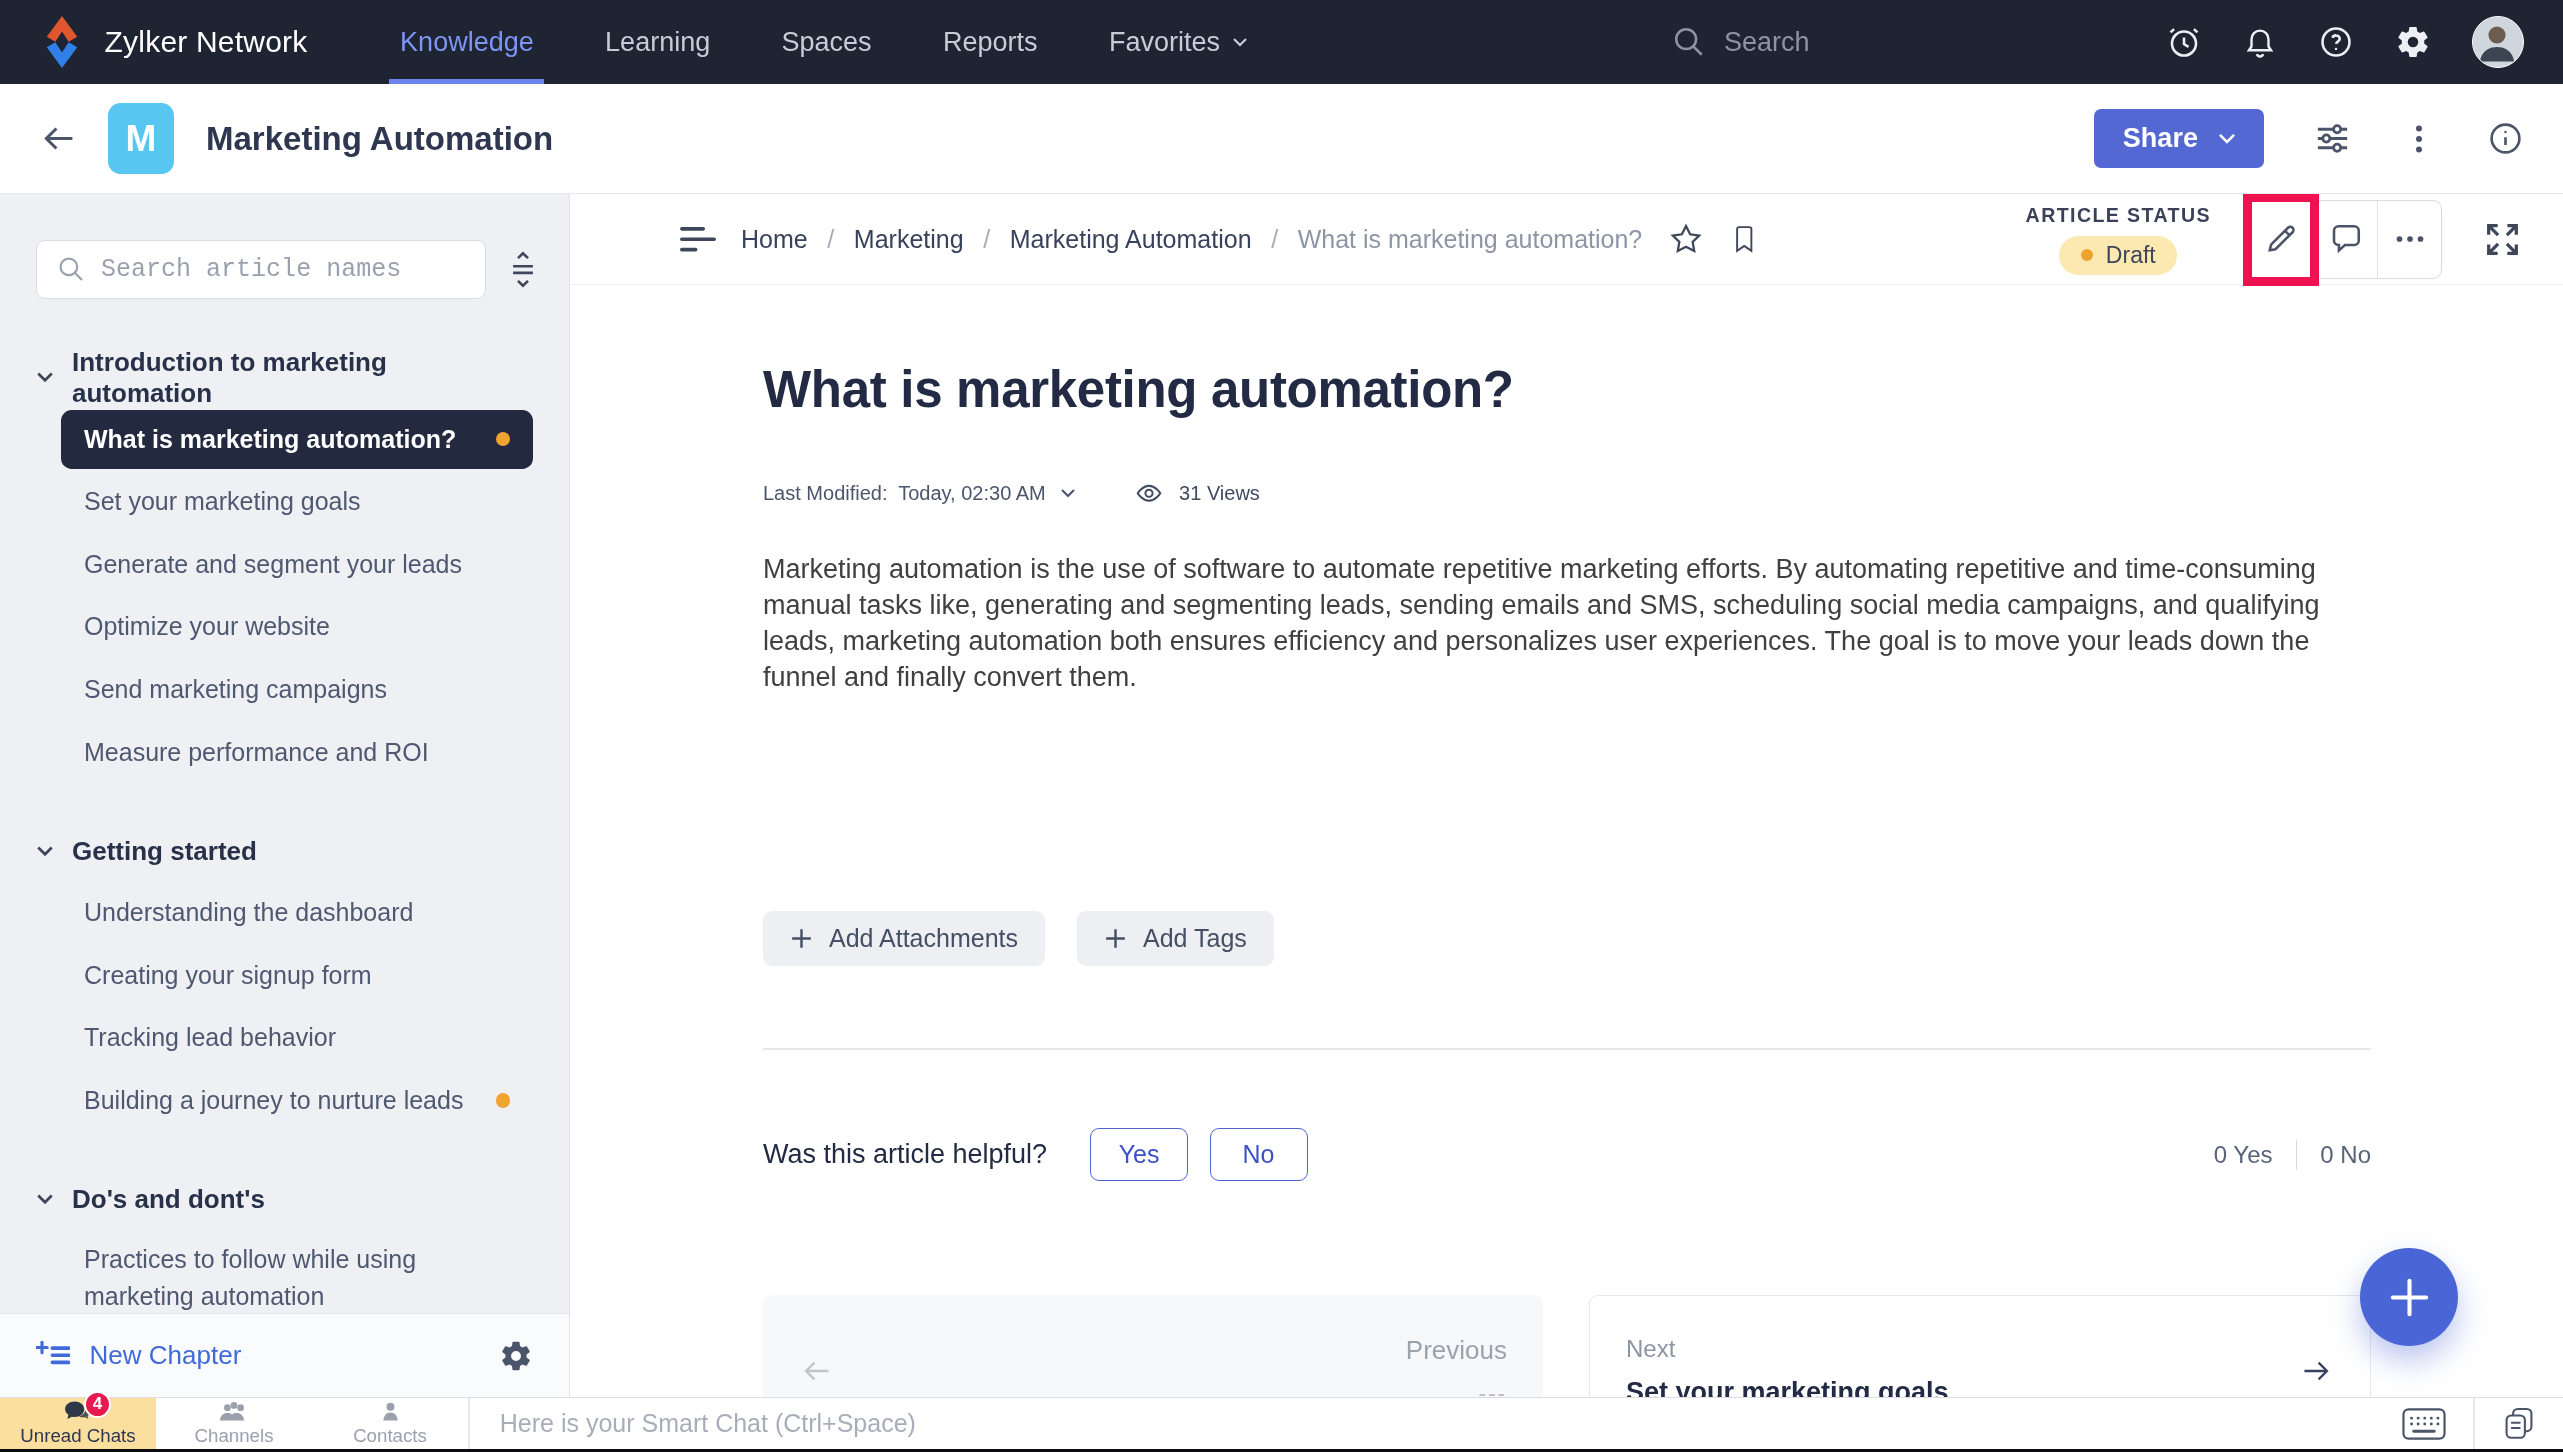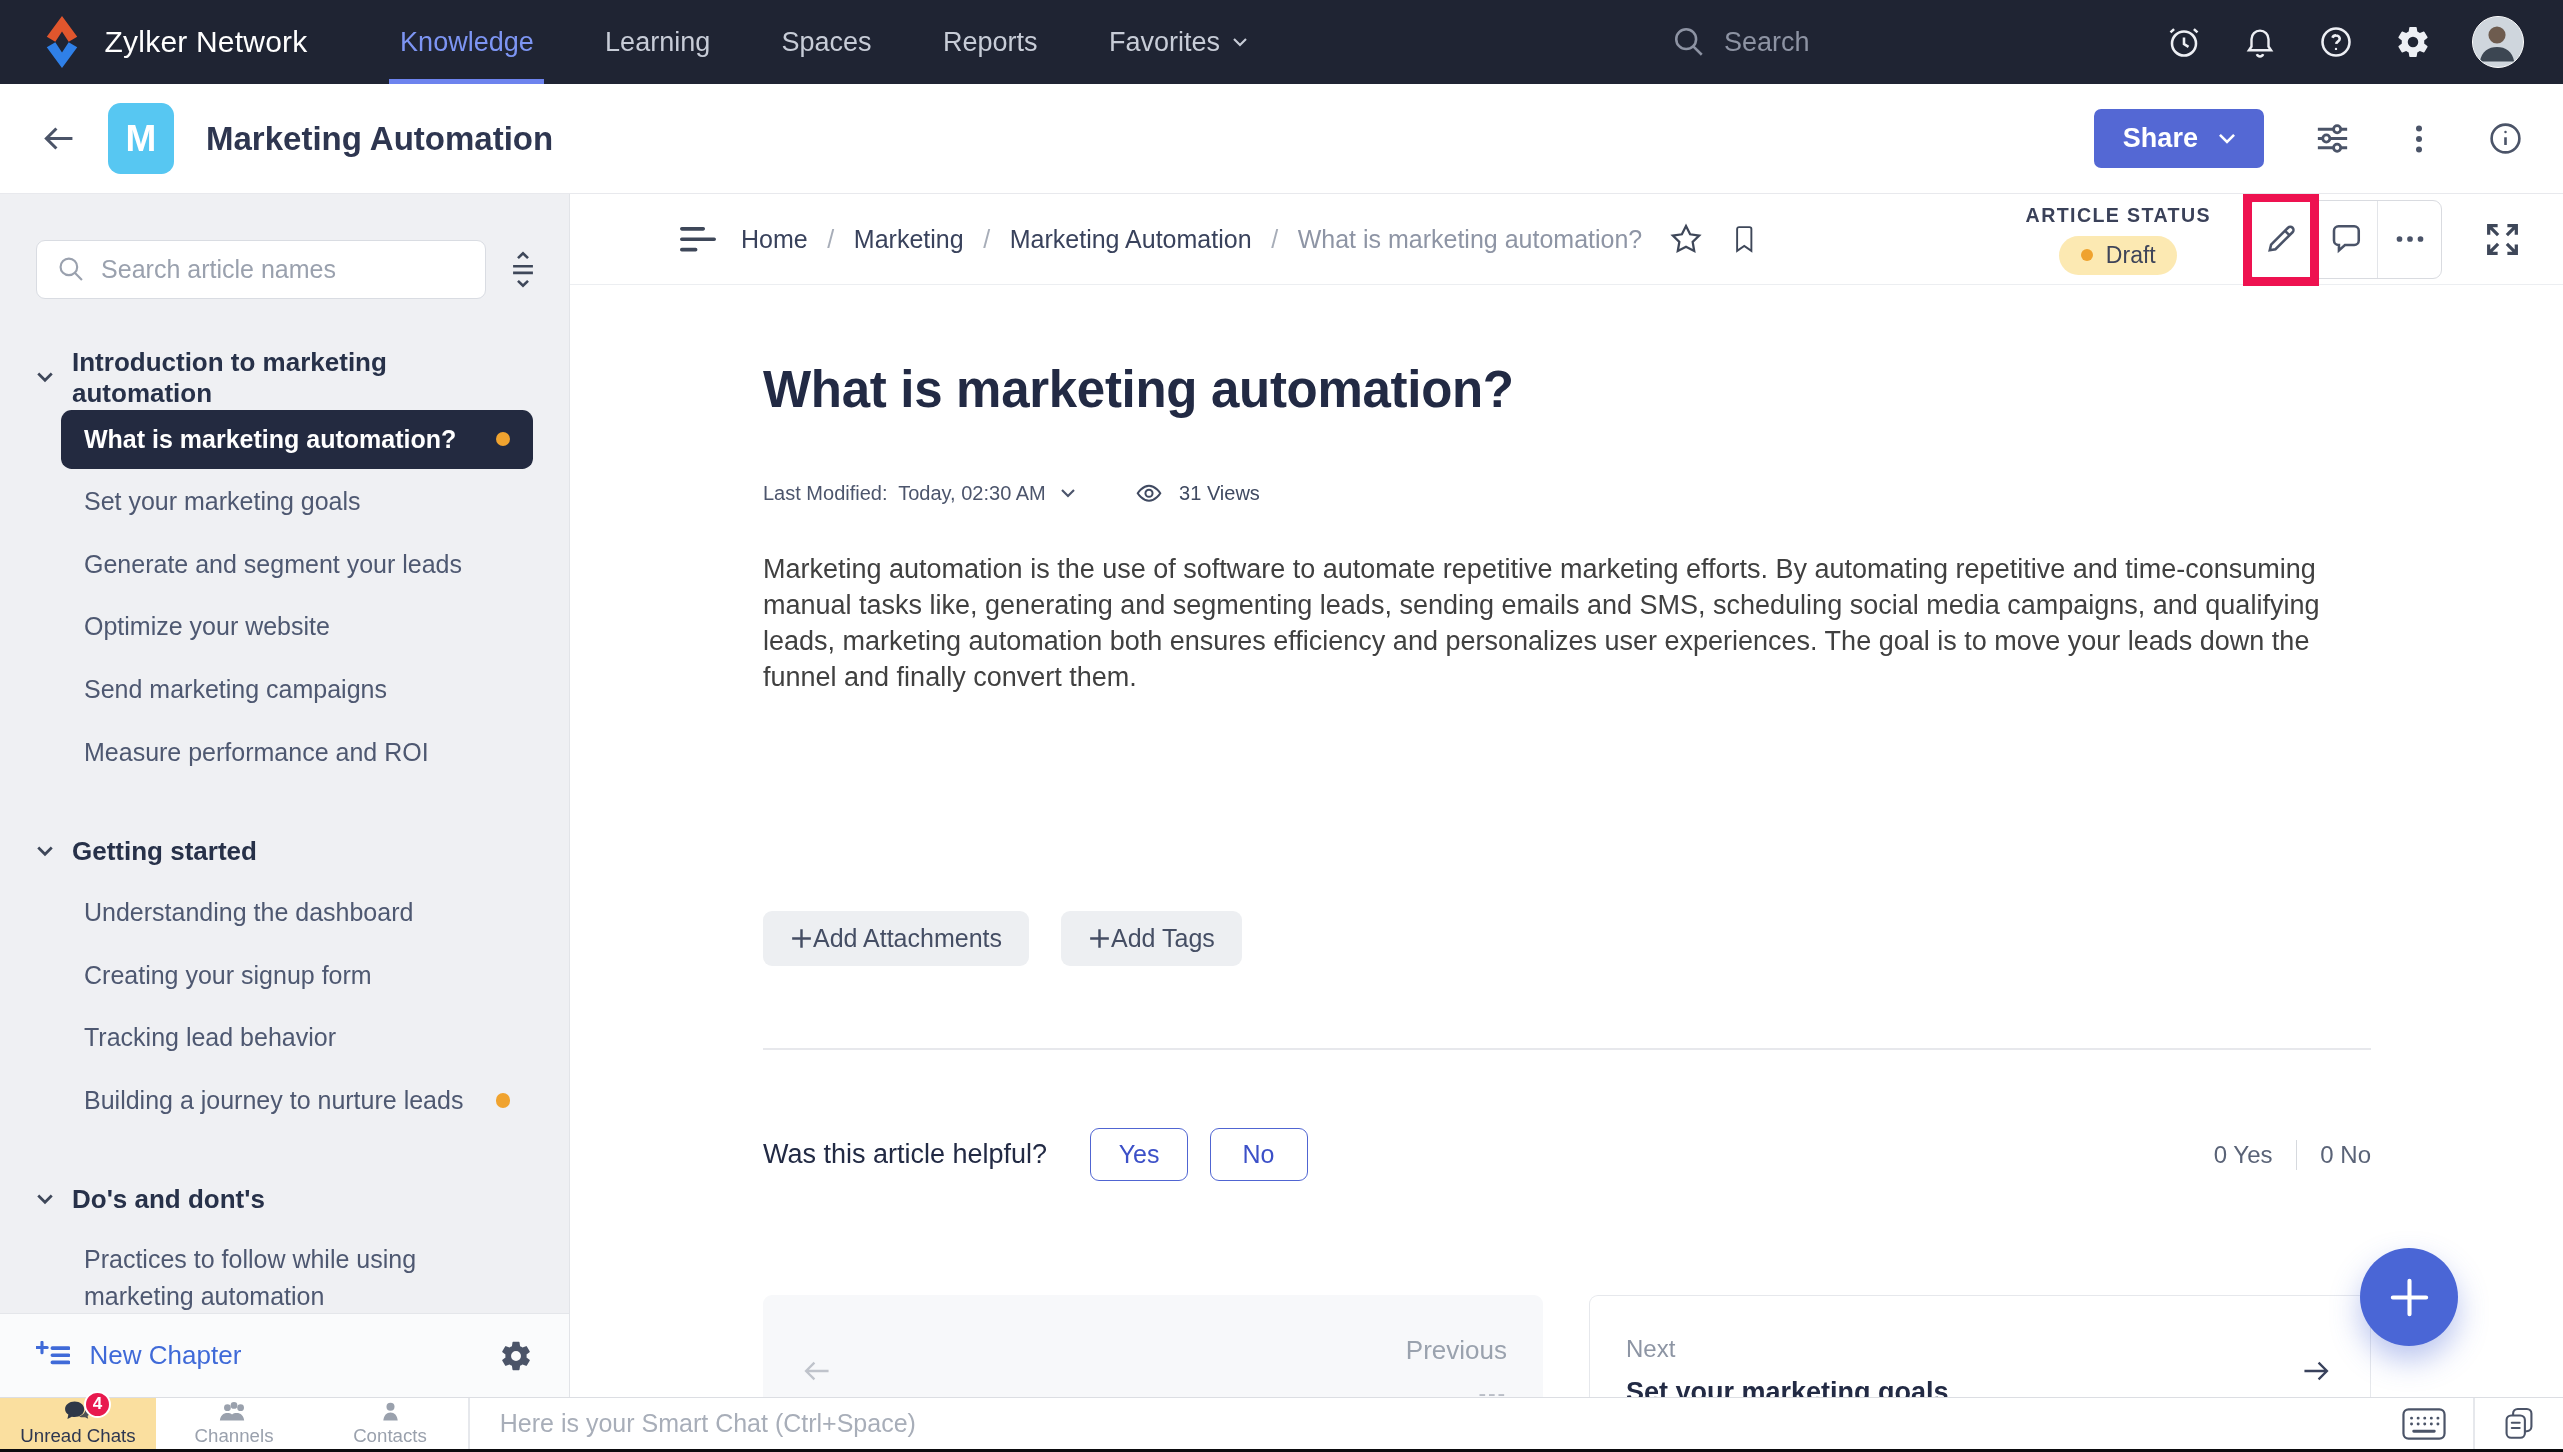--- a/index.html
+++ b/index.html
@@ -29,21 +29,21 @@
   .sh-right { margin-left:auto; display:flex; align-items:center; }
   .share-btn { background:#5468d4; color:#fff; height:59px; padding:0 28.5px; border-radius:7.1px; font-size:27px; font-weight:600; display:flex; align-items:center; gap:19.6px; cursor:pointer; border:none; font-family:inherit; }
   .sh-icon { color:#4b5468; margin-left:50px; cursor:pointer; }
 
   
   .main { position:absolute; top:194px; left:0; right:0; height:1203px; display:flex; }
 
   
   .sidebar { width:570px; background:#eff0f3; border-right:0.9px solid #e2e4e8; position:relative; overflow:hidden; flex:none; }
   .sb-search-row { display:flex; align-items:center; gap:21.4px; margin:46px 30px 0 36px; }
-  .sb-search { flex:1; height:59px; background:#fff; border:0.9px solid #d9dce2; border-radius:9px; display:flex; align-items:center; gap:16px; padding:0 19.6px; color:#9aa1ae; }
+  .sb-search { flex:1; height:59px; background:#fff; border:0.9px solid #d9dce2; border-radius:9px; display:flex; align-items:center; gap:16px; padding:0 19.6px; color:#9aa1ae;font-family:Liberation Mono, monospace; }
   .sb-search input { border:none; outline:none; flex:1; font-size:25px; color:#2f3a55; font-family:inherit; background:transparent; }
   .sb-search input::placeholder { color:#9aa1ae; }
   .sort-btn { color:#3e4759; cursor:pointer; }
   .tree { margin-top:50px; }
   .tree-section { margin-top:41px; }
   .tree-section:first-child { margin-top:0; }
   .section-head { display:flex; align-items:center; gap:18px; padding:0 36px; height:57px; font-size:26px; font-weight:700; color:#273149; cursor:pointer; }
   .section-head .chev { color:#3e4759; }
   .tree-item { margin:3.6px 36px 3.6px 61px; padding:0 23px; height:59px; border-radius:10.7px; display:flex; align-items:center; justify-content:space-between; font-size:25px; color:#4e5871; cursor:pointer; }
   .tree-item.active { background:#232a40; color:#fff; font-weight:600; }
@@ -73,21 +73,21 @@
   .annotation-box { position:absolute; left:-6.2px; top:-8px; right:-6.2px; bottom:-8px; border:9.8px solid #ee1250; pointer-events:none; z-index:5; }
   .expand-btn { color:#3e4759; margin:0 9px 0 41px; cursor:pointer; }
 
   .article { padding:75px 192px 0 193px; }
   .art-title { font-size:51px; font-weight:800; color:#222a44; letter-spacing:-0.3px; }
   .meta { display:flex; align-items:center; margin-top:60px; font-size:20px; color:#4c556c; }
   .meta .caret { margin-left:14.2px; color:#4c556c; cursor:pointer; }
   .views { display:flex; align-items:center; gap:14.2px; margin-left:57px; color:#404a61; }
   .body-text { margin-top:43px; font-size:27px; line-height:36px; color:#404040; }
   .attach-row { margin-top:216px; display:flex; gap:32px; }
-  .chip-btn { height:55px; background:#edeff2; border:none; border-radius:9px; display:flex; align-items:center; gap:0; padding:0 27px; font-size:25px; color:#454e64; cursor:pointer; font-family:inherit; }
+  .chip-btn { height:55px; background:#edeff2; border:none; border-radius:9px; display:flex; align-items:center; gap:16px; padding:0 27px; font-size:25px; color:#454e64; cursor:pointer; font-family:inherit; }
   .hr { margin-top:82px; height:2.7px; background:#e7e8ec; }
   .helpful-row { margin-top:78px; display:flex; align-items:center; }
   .helpful-q { font-size:27px; color:#222a44; }
   .vote-btn { margin-left:21.4px; height:53px; min-width:98px; background:#fff; border:1.8px solid #5065d2; border-radius:9px; color:#3c50c8; font-size:25px; display:flex; align-items:center; justify-content:center; cursor:pointer; font-family:inherit; }
   .vote-btn.first { margin-left:43px; }
   .vote-counts { margin-left:auto; display:flex; align-items:center; gap:23px; font-size:24px; color:#5a6377; }
   .vcount-sep { width:1.8px; height:30px; background:#d6d9de; }
   .prevnext { margin-top:114px; display:flex; gap:46px;align-items:flex-end; }
   .nav-card { flex:1; height:151px; border-radius:9px 9px 0 0; display:flex; align-items:center; padding:0 36px; cursor:pointer; }
   .prev-card { background:#f7f8fa; }

